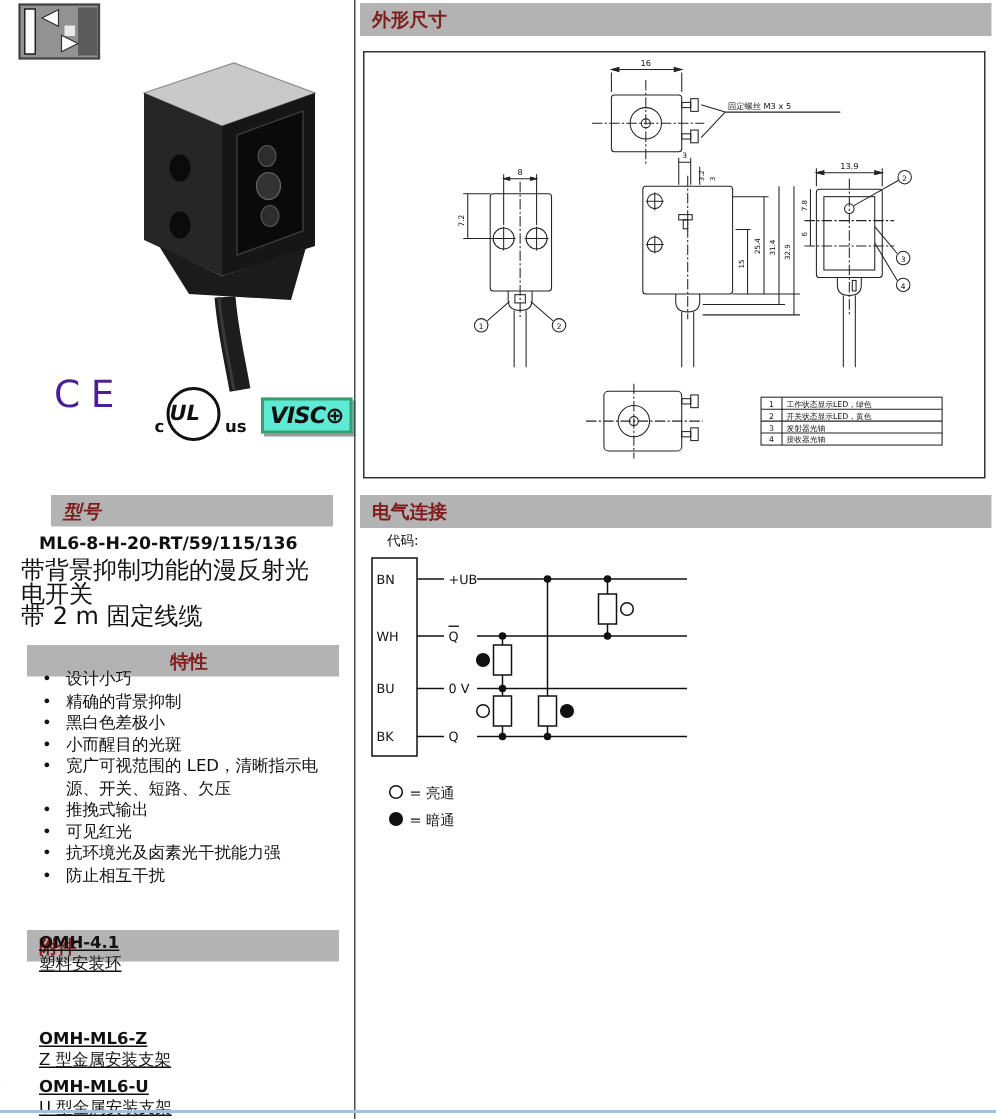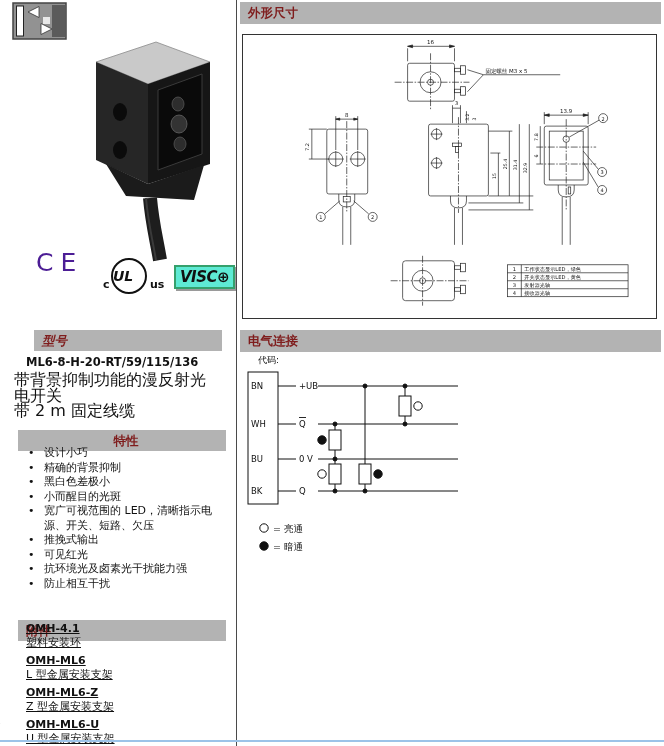--- a/index.html
+++ b/index.html
@@ -96,24 +96,20 @@
     <div class="feat-item">可见红光</div>
     <div class="feat-item">抗环境光及卤素光干扰能力强</div>
     <div class="feat-item">防止相互干扰</div>
   </div>
 
   <div class="bar bar-acc">附件</div>
   <div class="acc-block" style="top:622px">
     <div class="acc-model">OMH-4.1</div>
     <div>塑料安装环</div>
   </div>
-  <div class="acc-block" style="top:654px">
-    <div class="acc-model">OMH-ML6</div>
-    <div>L 型金属安装支架</div>
-  </div>
   <div class="acc-block" style="top:686px">
     <div class="acc-model">OMH-ML6-Z</div>
     <div>Z 型金属安装支架</div>
   </div>
   <div class="acc-block" style="top:718px">
     <div class="acc-model">OMH-ML6-U</div>
     <div>U 型金属安装支架</div>
   </div>
 
   <div class="bar bar-dims">外形尺寸</div>

